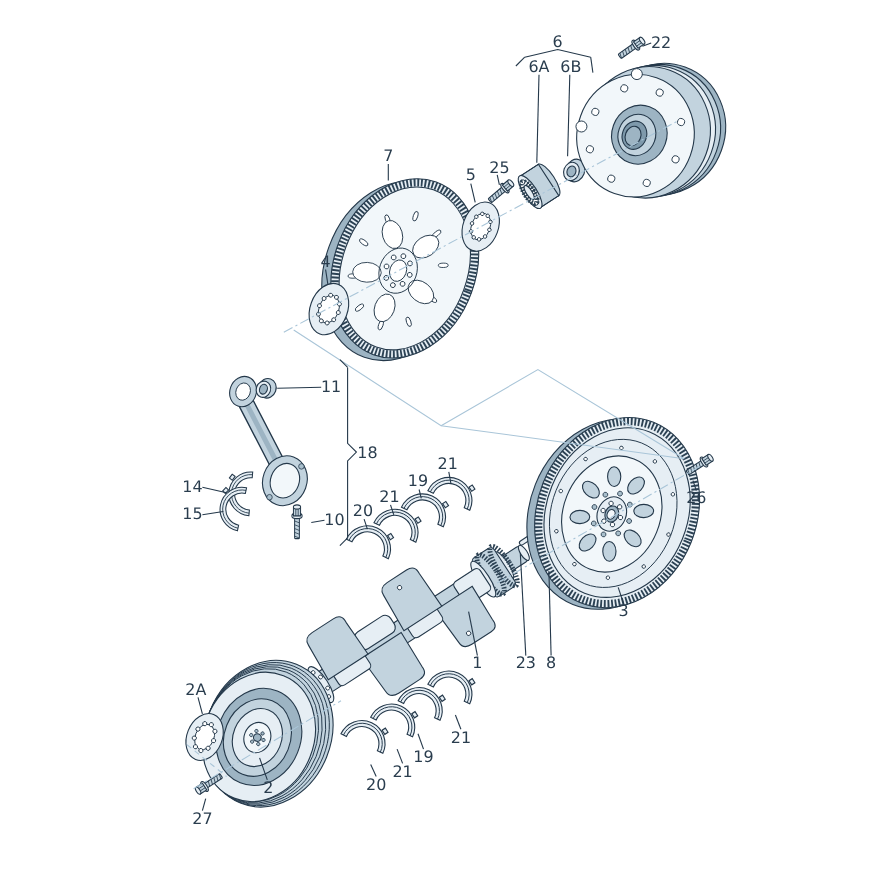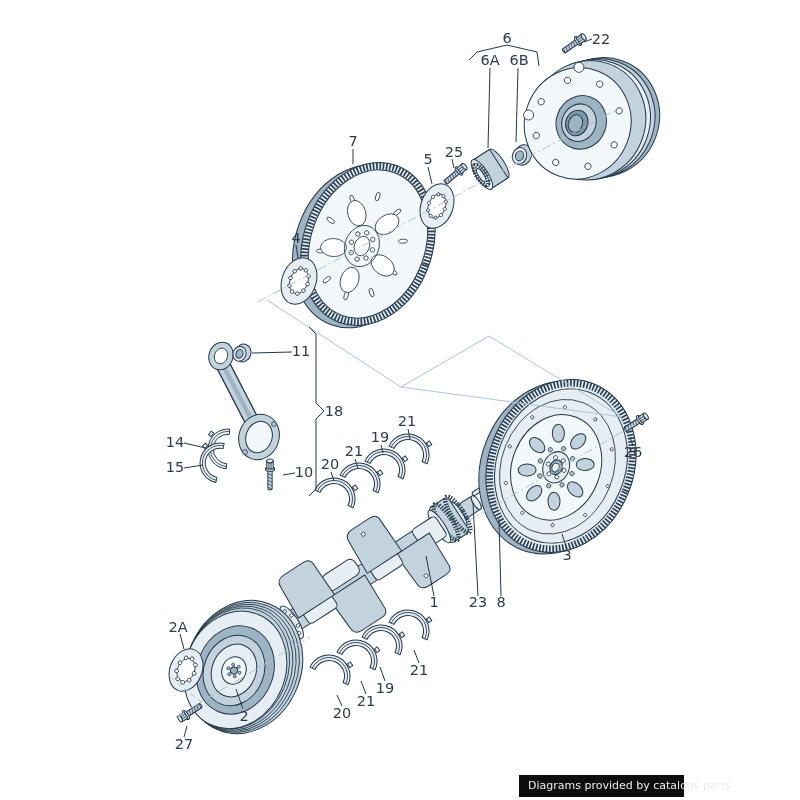--- a/index.html
+++ b/index.html
@@ -396,16 +396,13 @@
     <text x="178" y="632" class="lbl">2A</text>
     <text x="244" y="721" class="lbl">2</text>
     <text x="184" y="749" class="lbl">27</text>
     <text x="342" y="718" class="lbl">20</text>
     <text x="366" y="706" class="lbl">21</text>
     <text x="385" y="693" class="lbl">19</text>
     <text x="419" y="675" class="lbl">21</text>
   </g>
 </svg>
 
-<div id="footer-badge">
-  <span>Diagrams provided by catalogs parts</span>
 </div>
-</div>
 
 </body></html>

